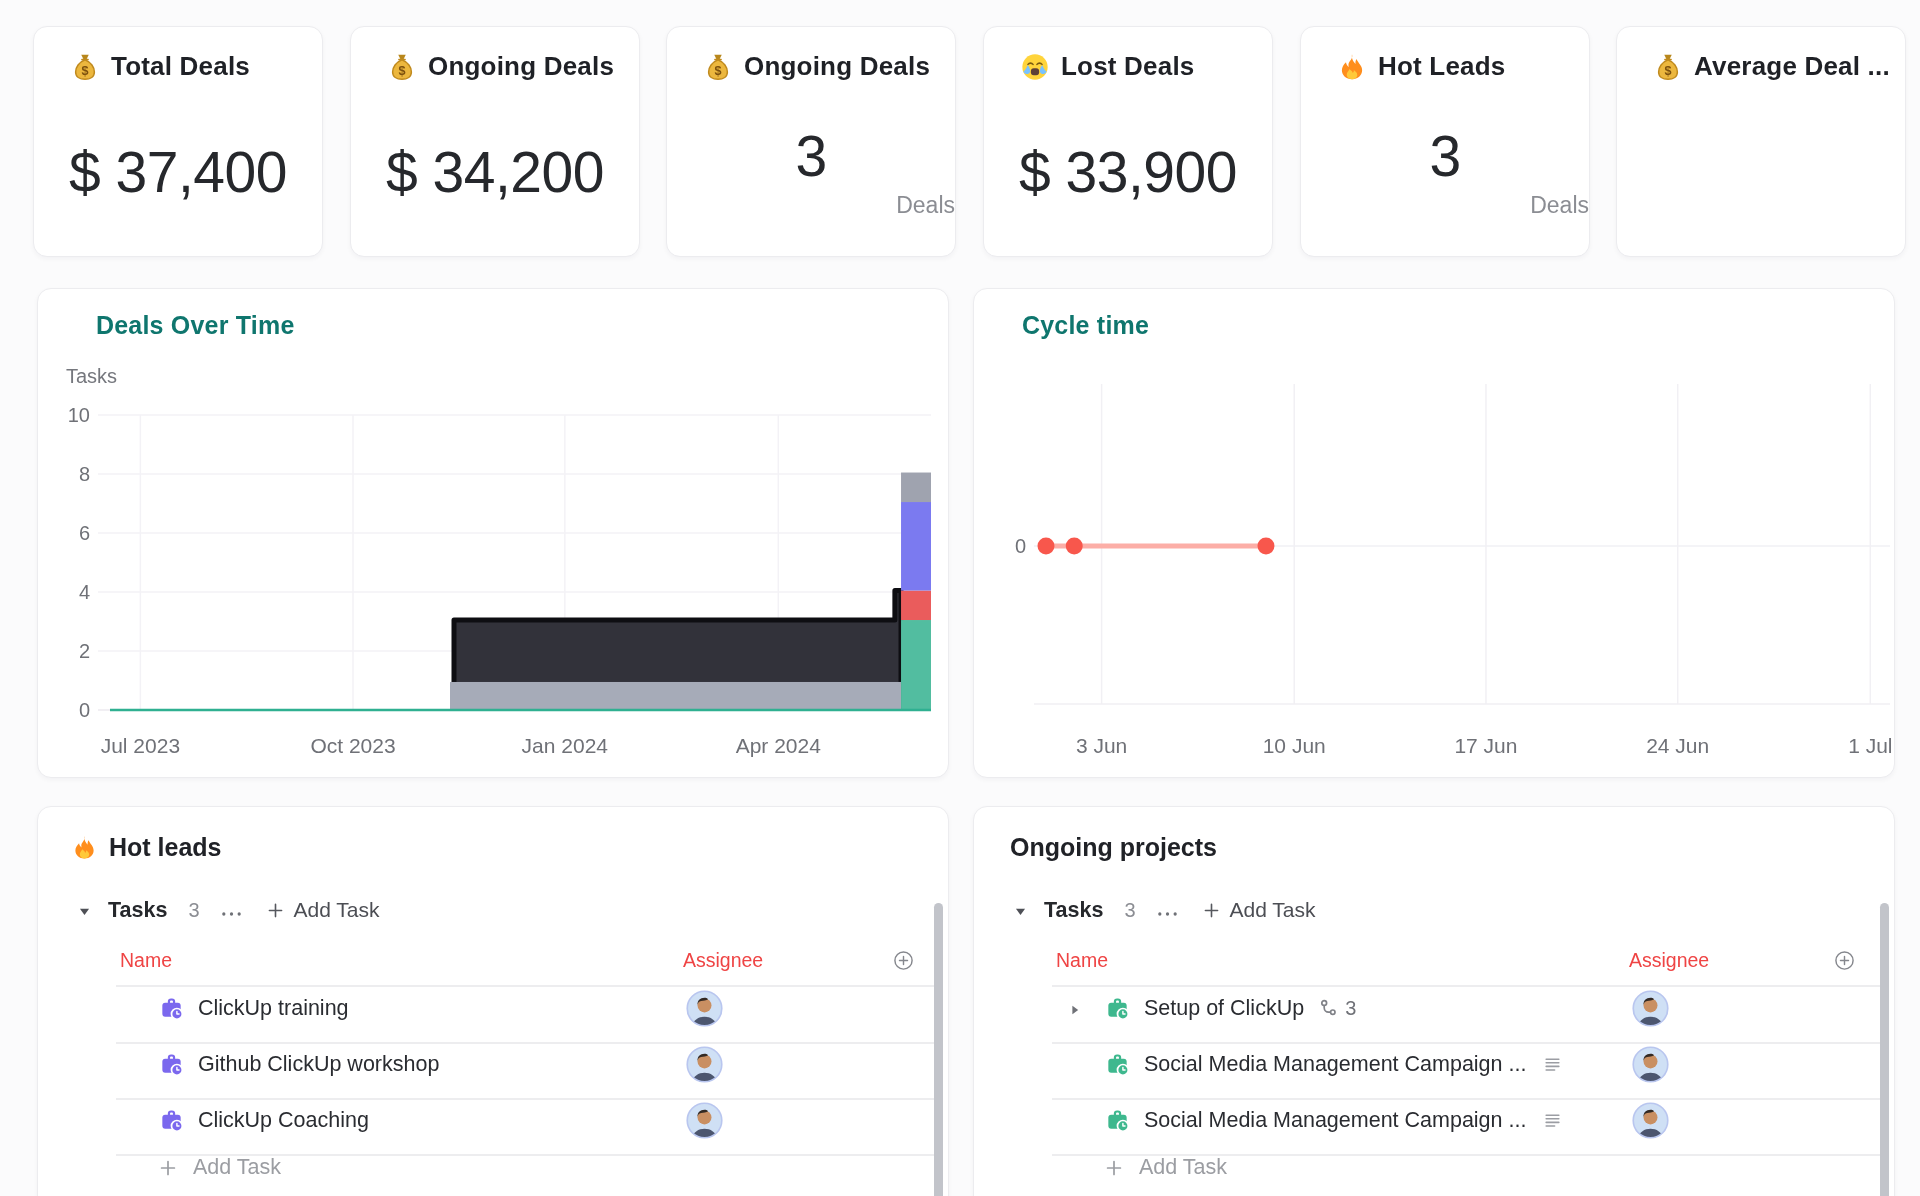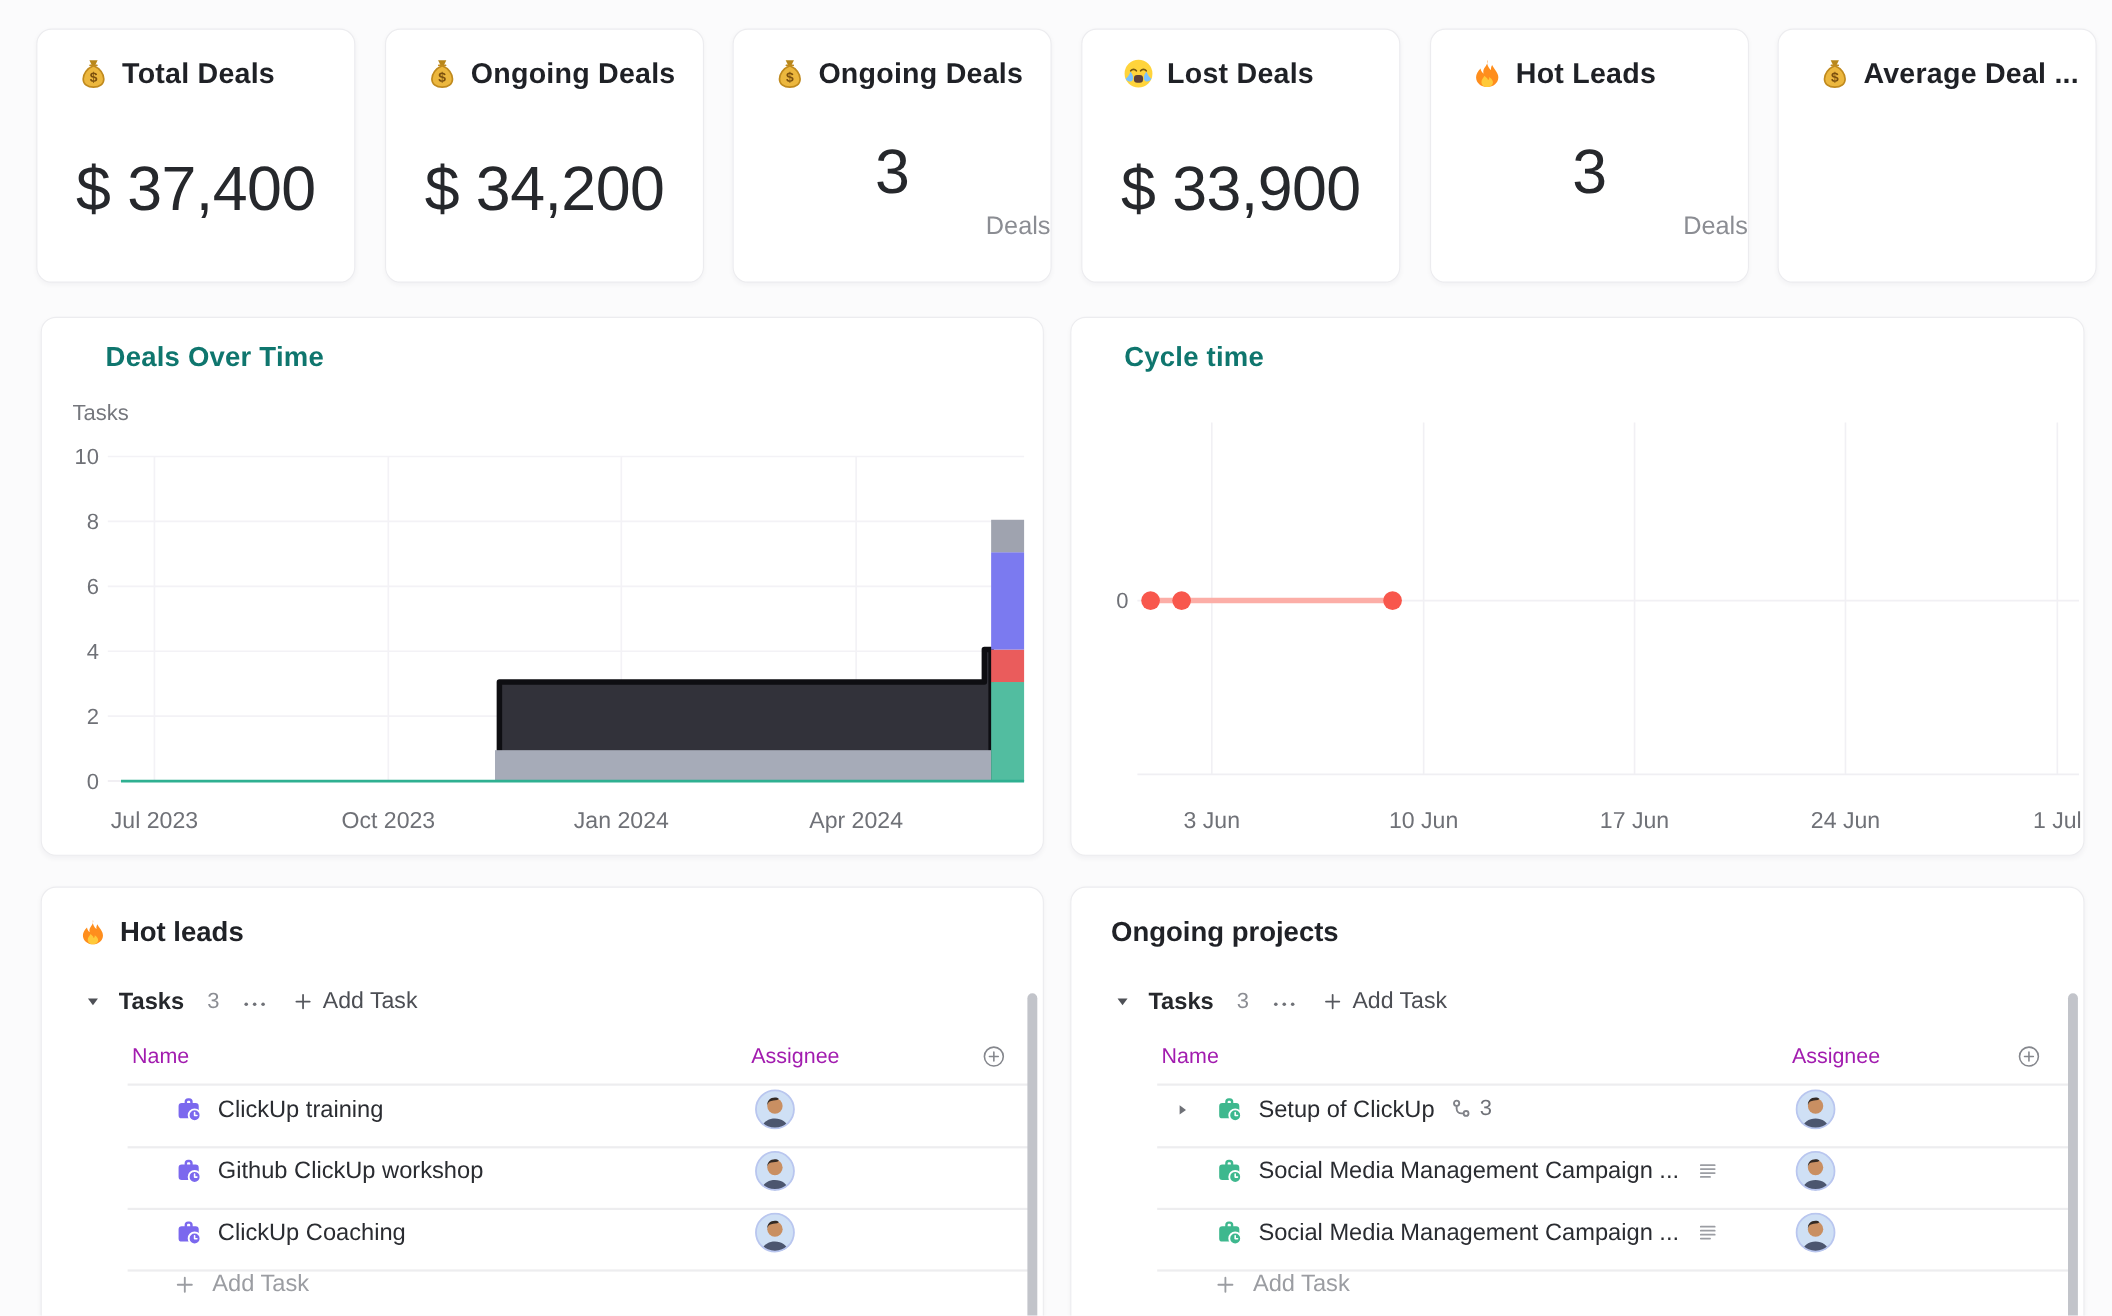--- a/index.html
+++ b/index.html
@@ -33,21 +33,21 @@
   .list-card{top:806px;height:420px;}
   .list-title{position:absolute;top:26px;left:33px;display:flex;align-items:center;gap:11px;font-size:25px;font-weight:700;color:#202227;}
   .title-ico{width:27px;height:27px;}
   .group-row{position:absolute;top:88px;left:40px;height:30px;display:flex;align-items:center;}
   .tri{width:13px;height:13px;margin-right:17px;cursor:pointer;}
   .grp-name{font-size:21.5px;font-weight:700;color:#26282c;}
   .grp-count{margin-left:21px;font-size:20px;color:#8b8d93;}
   .more{width:23px;height:10px;margin-left:20px;color:#6f7177;cursor:pointer;}
   .addtask{margin-left:23px;display:flex;align-items:center;gap:9px;color:#4c4e54;font-size:21px;font-weight:500;cursor:pointer;}
   .addtask .plus-ico{width:19px;height:19px;color:#56585e;}
-  .col-head{position:absolute;top:142px;left:0;right:0;height:26px;font-size:19.5px;color:#a21caf;}
+  .col-head{position:absolute;top:142px;left:0;right:0;height:26px;font-size:19.5px;color:#ef4444;}
   .col-name{position:absolute;left:82px;}
   .col-assignee{position:absolute;}
   .col-add{position:absolute;width:21px;height:21px;top:1px;cursor:pointer;}
   .hsep{position:absolute;left:78px;right:12px;height:1.5px;background:#ededef;}
   .trow{position:absolute;left:0;right:12px;height:42px;display:flex;align-items:center;}
   .expand{position:absolute;left:95px;width:12px;height:12px;cursor:pointer;}
   .task-ico{width:27px;height:27px;margin-right:13px;flex:0 0 auto;cursor:pointer;}
   .task-name{font-size:21.5px;color:#2a2c31;font-weight:500;white-space:nowrap;cursor:pointer;}
   .sub-ico{width:20px;height:20px;margin-left:15px;}
   .sub-count{margin-left:6px;font-size:20px;color:#6f7177;}

